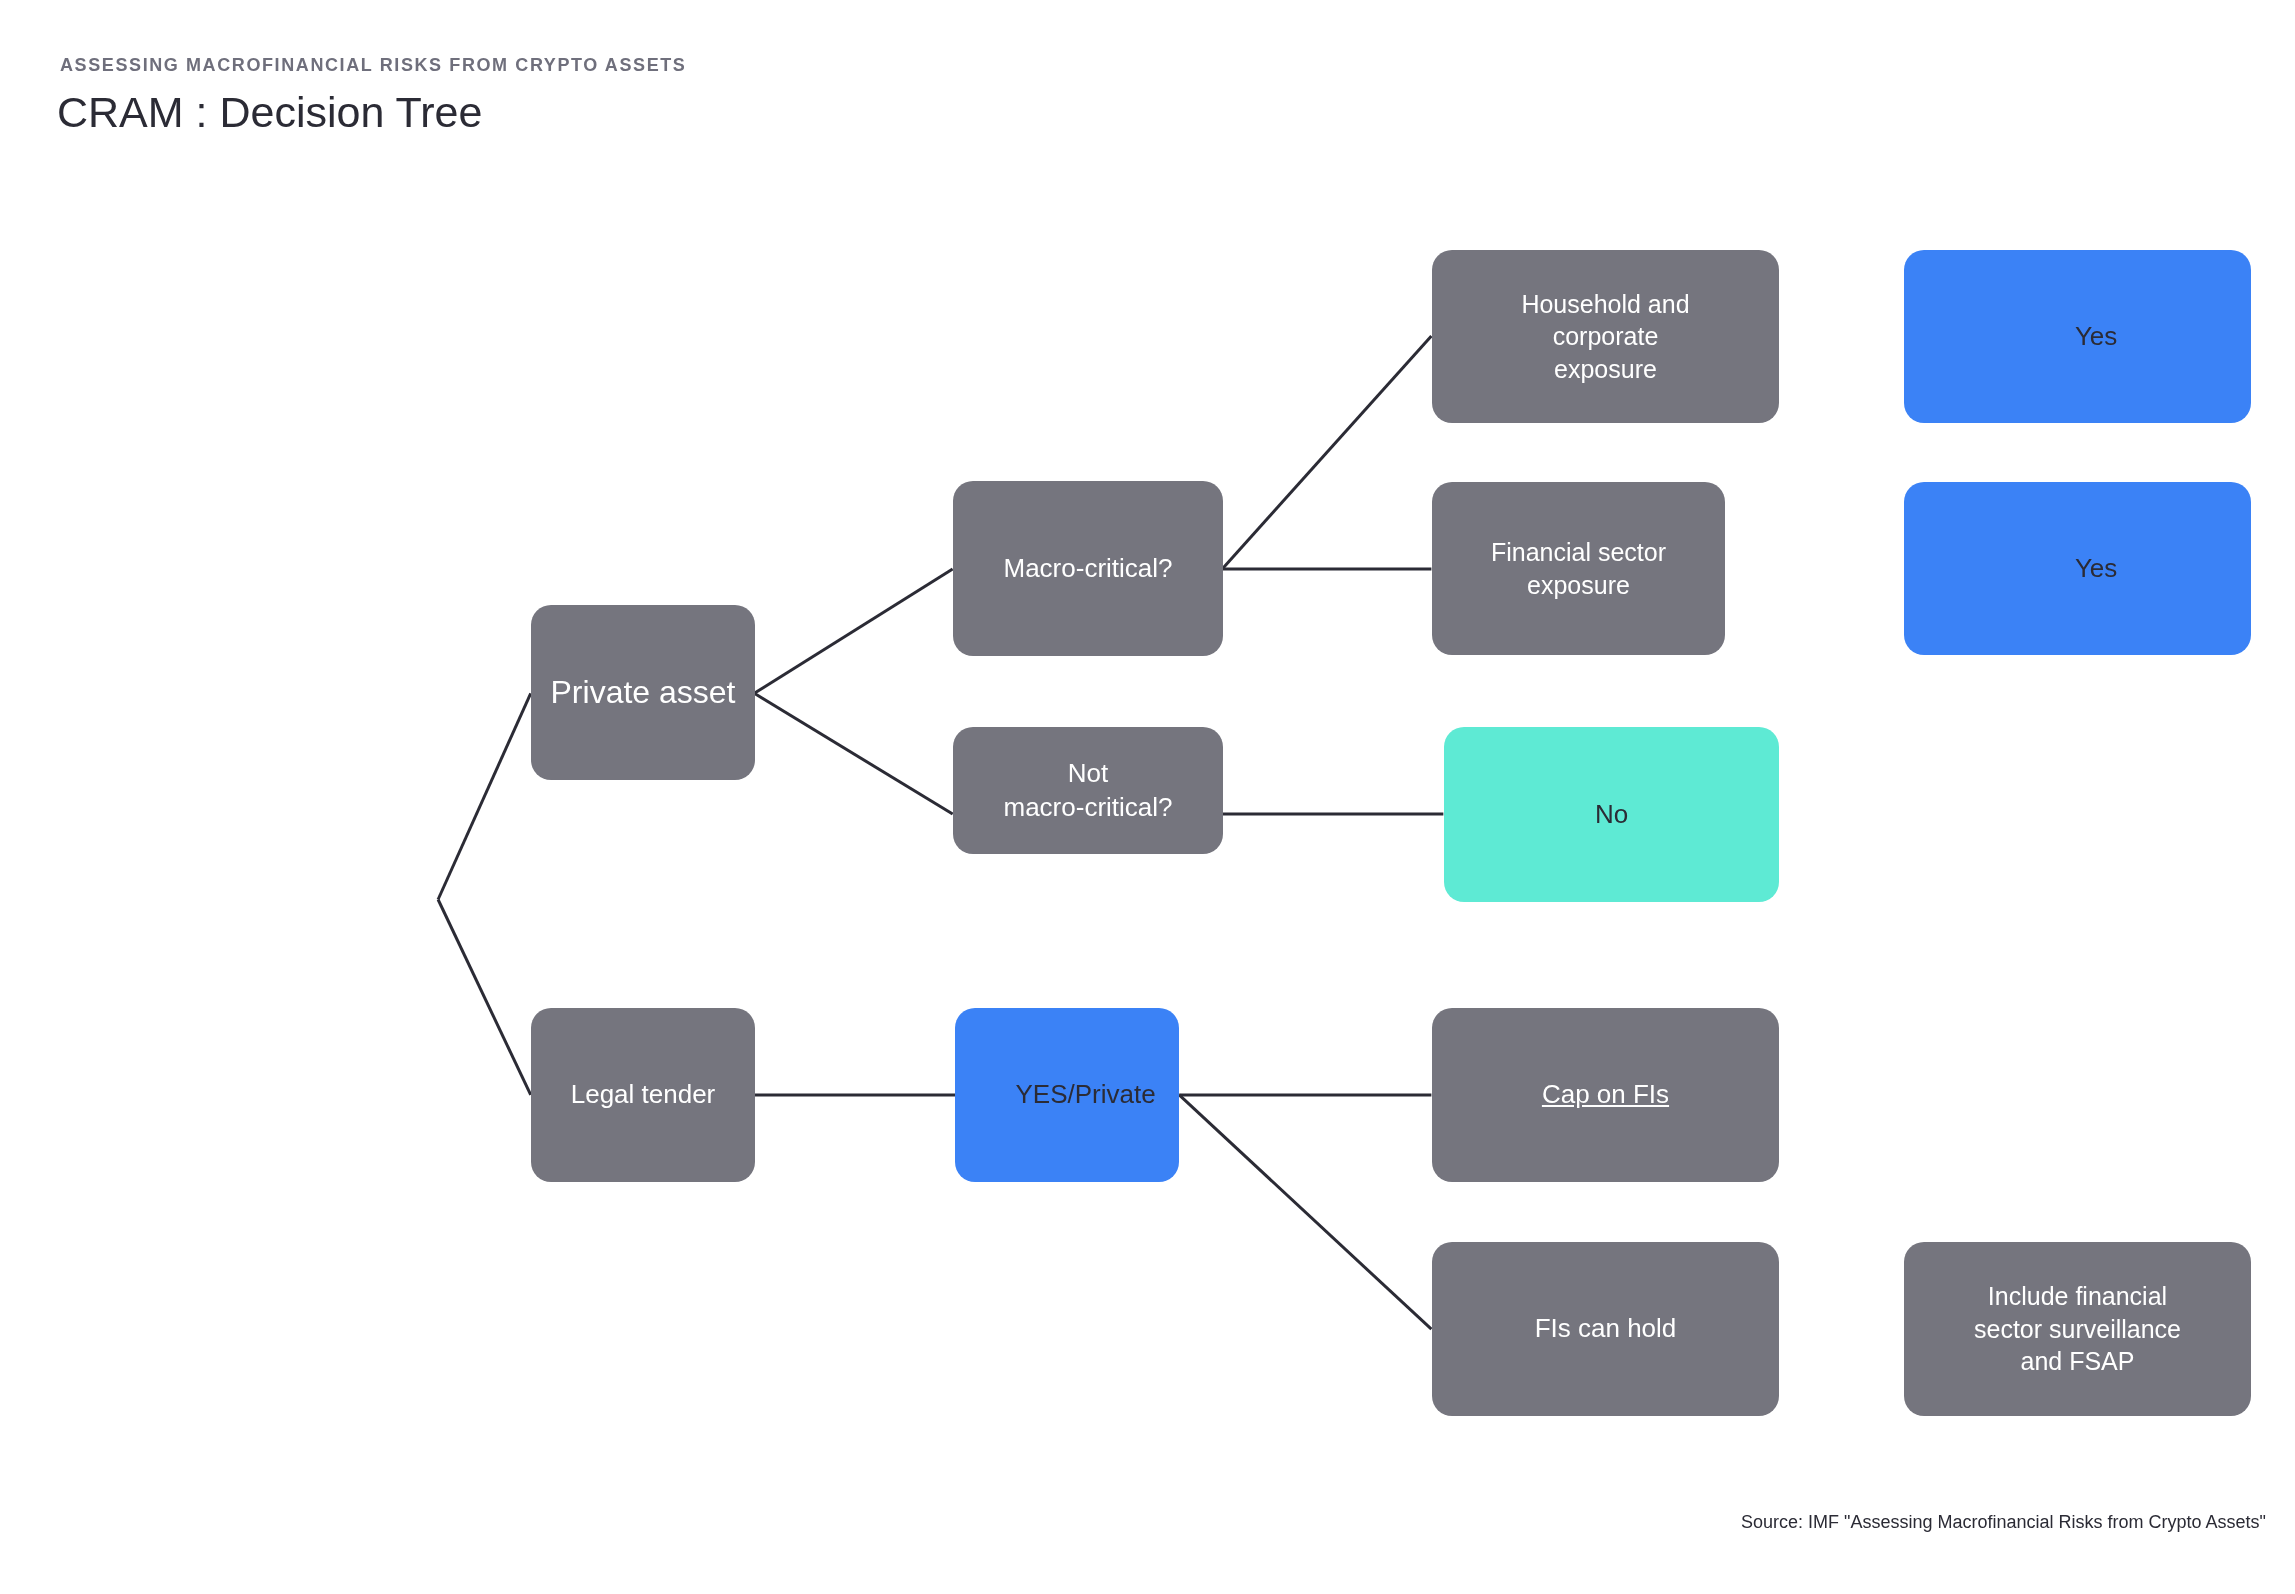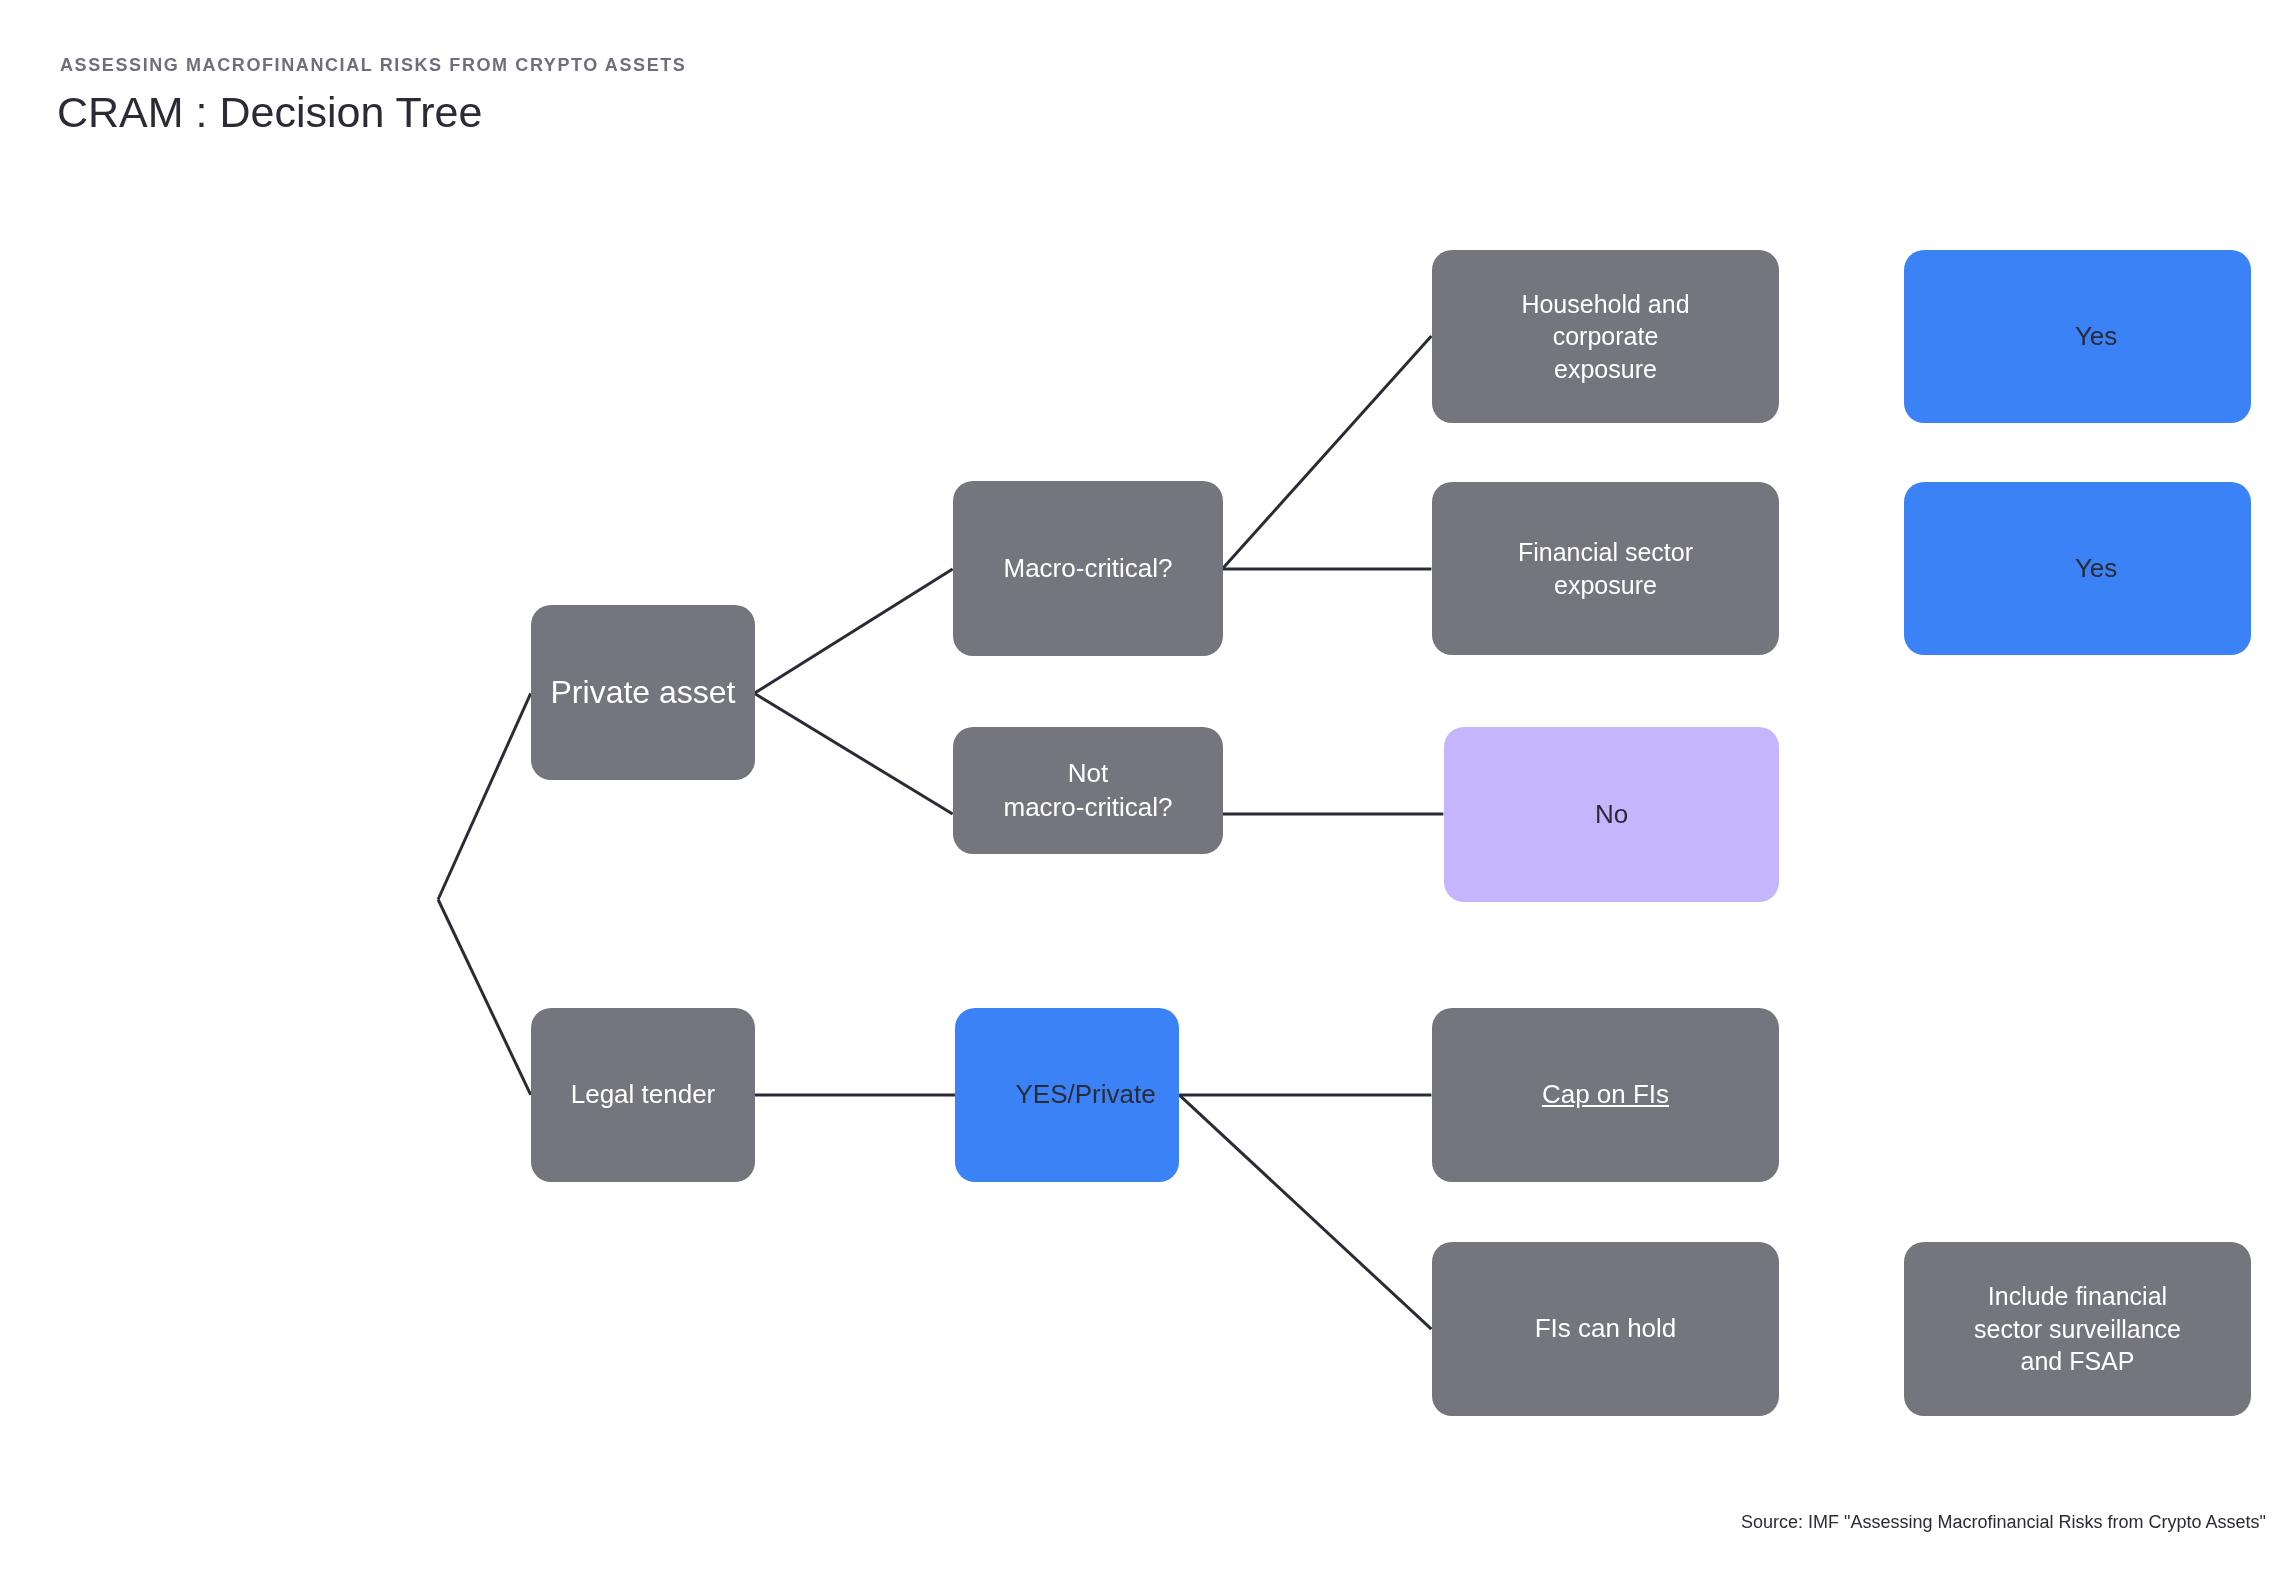--- a/index.html
+++ b/index.html
@@ -75,21 +75,21 @@
     padding: 4.8px 10.8px;
     line-height: 1.30;
     border-radius: 20px;
   }
   .node .nlabel {
     display: block;
     white-space: pre-line;
   }
   .fill-dark  { background: #75757E; color: #ffffff; }
   .fill-yellow{ background: #3b82f6; color: #2b2b35; padding-left: 48px; }
-  .fill-light { background: #c4b5fd; color: #2b2b35; text-align: right; }
+  .fill-light { background: #5eead4; color: #2b2b35; text-align: right; }
 </style>
 </head>
 <body>
 
 <div id="canvas">
 
   <div id="eyebrow">ASSESSING MACROFINANCIAL RISKS FROM CRYPTO ASSETS</div>
   <div id="title">CRAM : Decision Tree</div>
 
   <svg id="edges" viewBox="0 0 3840 2667" xmlns="http://www.w3.org/2000/svg">
@@ -144,21 +144,21 @@
   <div class="node fill-yellow" style="left:955px; top:1008px; width:224px; height:174px; font-size:26px;">
     <span class="nlabel">YES/Private</span>
   </div>
 
   <div class="node fill-dark" style="left:1432px; top:250px; width:347px; height:173px; font-size:25px;">
     <span class="nlabel">Household and
 corporate
 exposure</span>
   </div>
 
-  <div class="node fill-dark" style="left:1432px; top:482px; width:347px; height:173px; font-size:25px;">
+  <div class="node fill-dark" style="left:1432px; top:482px; width:293px; height:173px; font-size:25px;">
     <span class="nlabel">Financial sector
 exposure</span>
   </div>
 
   <div class="node fill-light" style="left:1444px; top:727px; width:335px; height:175px; font-size:26px;">
     <span class="nlabel">No</span>
   </div>
 
   <div class="node fill-dark" style="left:1432px; top:1008px; width:347px; height:174px; font-size:26px;text-decoration:underline;">
     <span class="nlabel">Cap on FIs</span>

